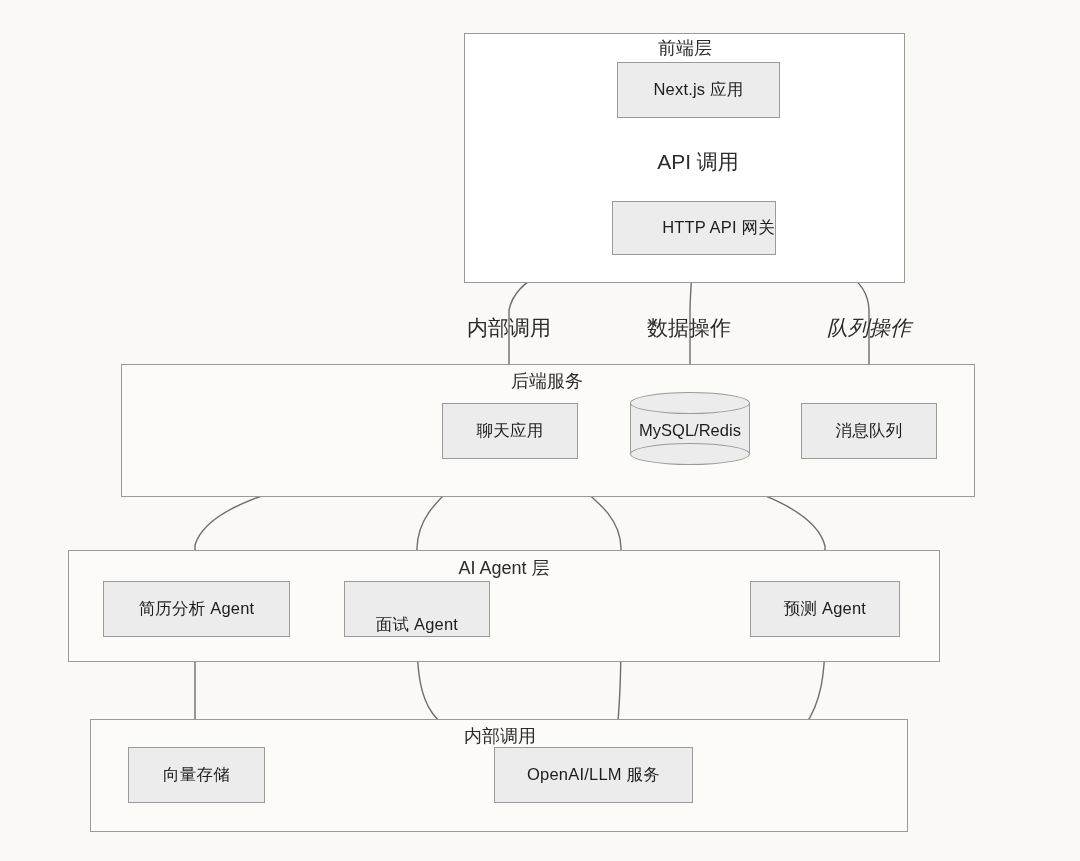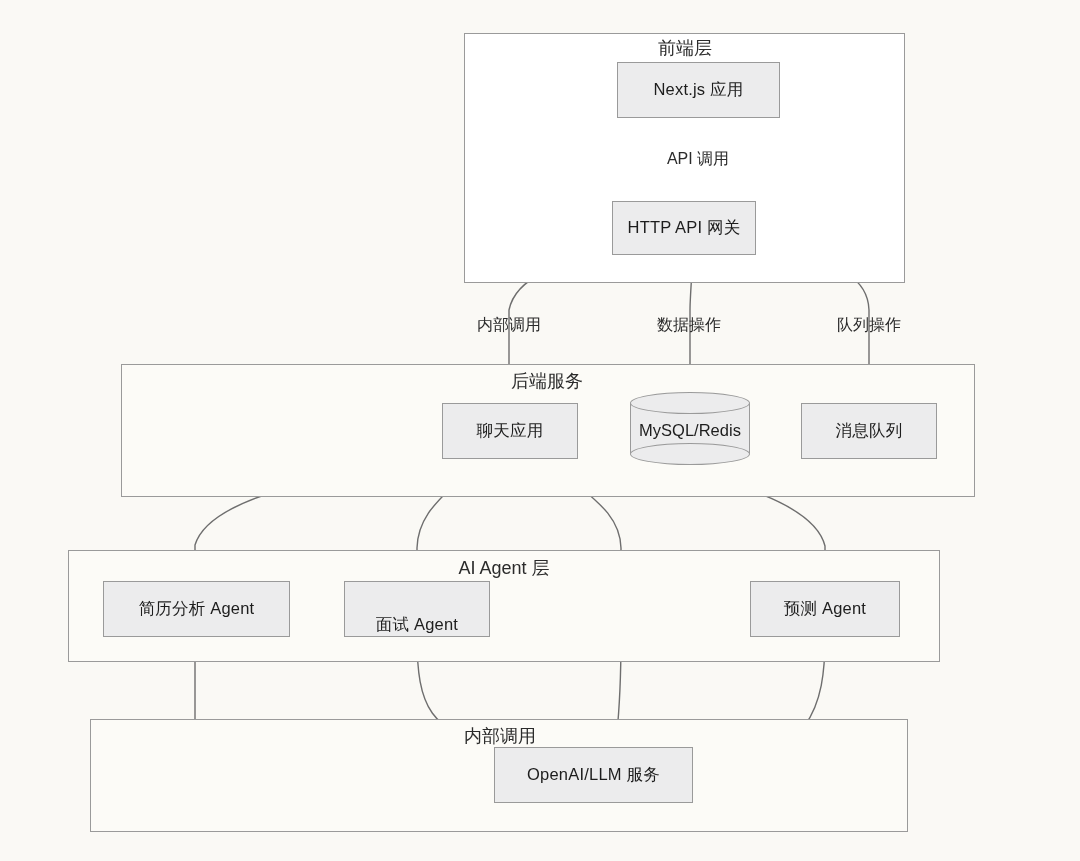--- a/index.html
+++ b/index.html
@@ -103,21 +103,21 @@
     pointer-events: none;
   }
   .edge {
     fill: none;
     stroke: #6e6e6e;
     stroke-width: 1.4px;
   }
   .edge-label {
     position: absolute;
     transform: translateX(-50%);
-    font-size: 16px;
+    font-size: 21px;
     color: #2b2b2b;
     white-space: nowrap;
     line-height: 1;
     text-align: right;
   }
 </style>
 </head>
 <body>
 
 <div id="canvas">
@@ -156,27 +156,27 @@
 
   <div class="layer white" style="left:464px; top:33px; width:441px; height:250px;"></div>
   <div class="layer-title" style="left:685px; top:39px;">前端层</div>
 
   <div class="node" style="left:617px; top:62px; width:163px; height:56px;">
     <span>Next.js 应用</span>
   </div>
 
   <div class="edge-label" style="left:698px; top:151px;">API 调用</div>
 
-  <div class="node" style="left:612px; top:201px; width:144px; height:54px;">
+  <div class="node" style="left:612px; top:201px; width:164px; height:54px;justify-content:flex-end;">
     <span>HTTP API 网关</span>
   </div>
 
   <div class="edge-label" style="left:509px; top:317px;">内部调用</div>
   <div class="edge-label" style="left:689px; top:317px;">数据操作</div>
-  <div class="edge-label" style="left:869px; top:317px;">队列操作</div>
+  <div class="edge-label" style="left:869px; top:317px;font-style:italic;">队列操作</div>
 
   <div class="layer cream" style="left:121px; top:364px; width:854px; height:133px;"></div>
   <div class="layer-title" style="left:547px; top:372px;">后端服务</div>
 
   <div class="node" style="left:442px; top:403px; width:136px; height:56px;">
     <span>聊天应用</span>
   </div>
 
   <div class="cylinder" style="left:630px; top:392px; width:120px; height:73px;">
     <div class="cyl-body"></div>
@@ -198,17 +198,20 @@
   <div class="node" style="left:344px; top:581px; width:146px; height:56px;align-items:flex-end;">
     <span>面试 Agent</span>
   </div>
   <div class="node" style="left:750px; top:581px; width:150px; height:56px;">
     <span>预测 Agent</span>
   </div>
 
   <div class="layer cream" style="left:90px; top:719px; width:818px; height:113px;"></div>
   <div class="layer-title" style="left:500px; top:727px;">内部调用</div>
 
+  <div class="node" style="left:128px; top:747px; width:137px; height:56px;">
+    <span>向量存储</span>
+  </div>
   <div class="node" style="left:494px; top:747px; width:199px; height:56px;">
     <span>OpenAI/LLM 服务</span>
   </div>
 
 </div>
 
 </body></html>

